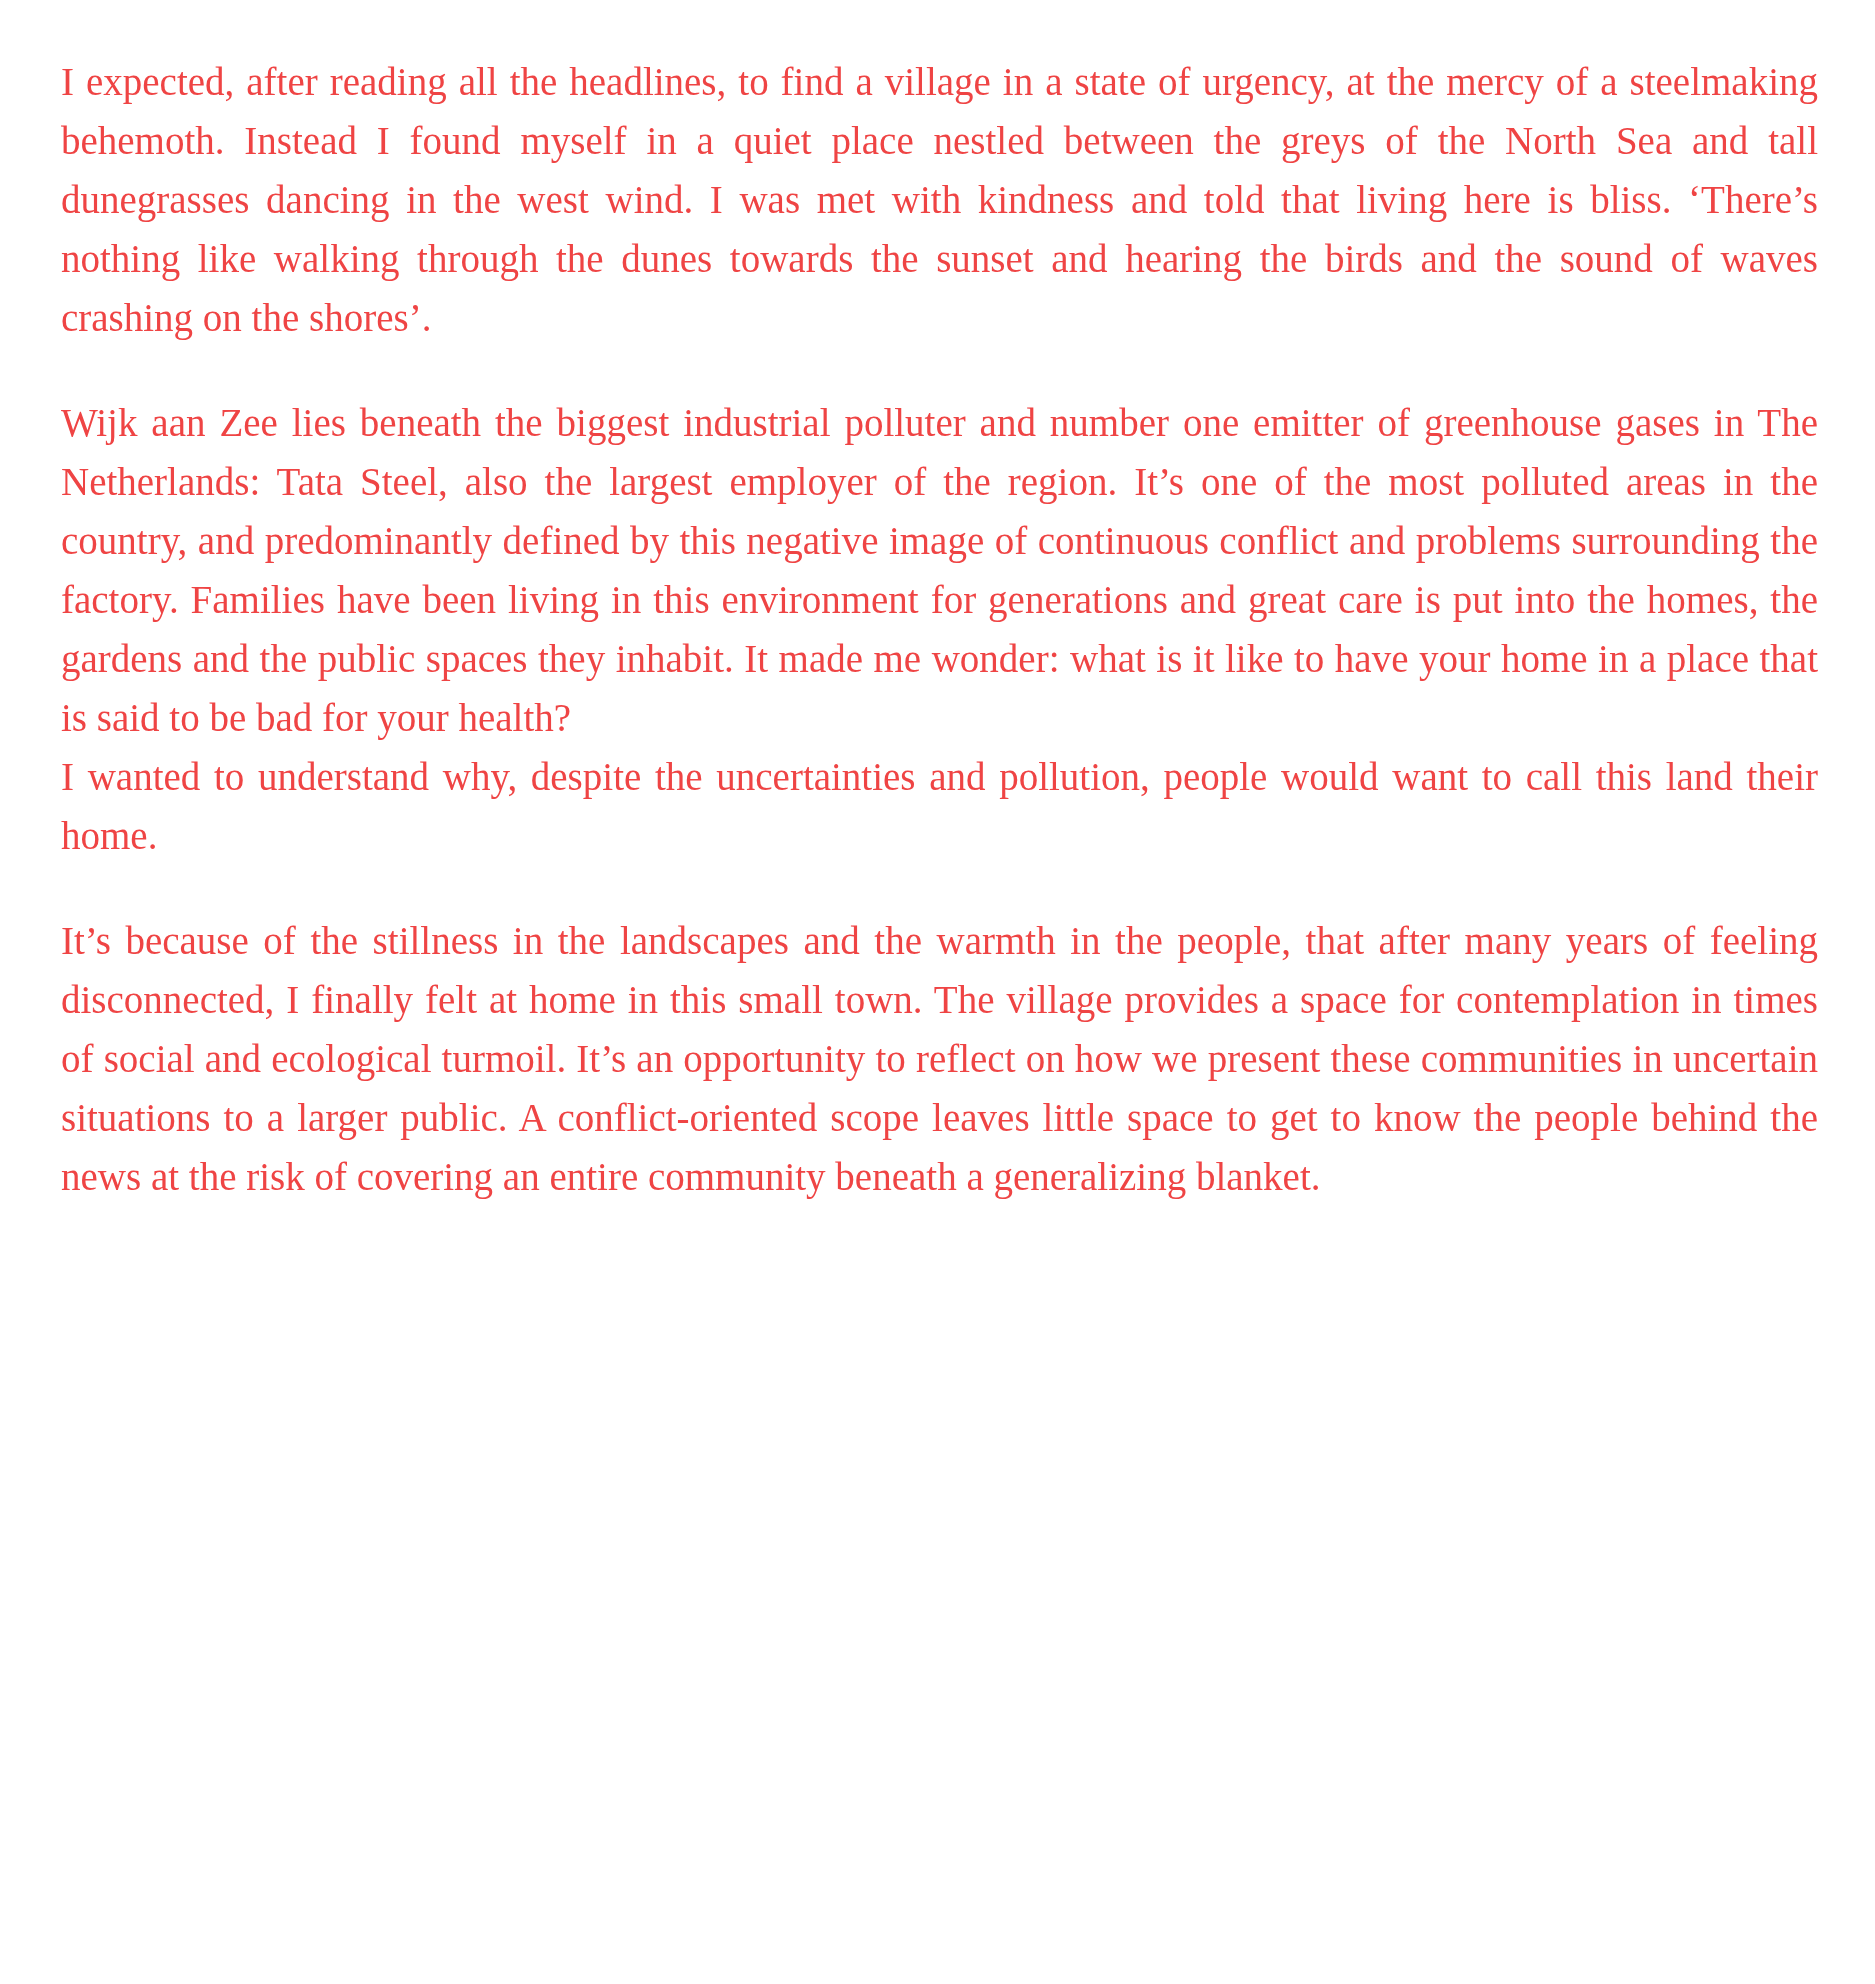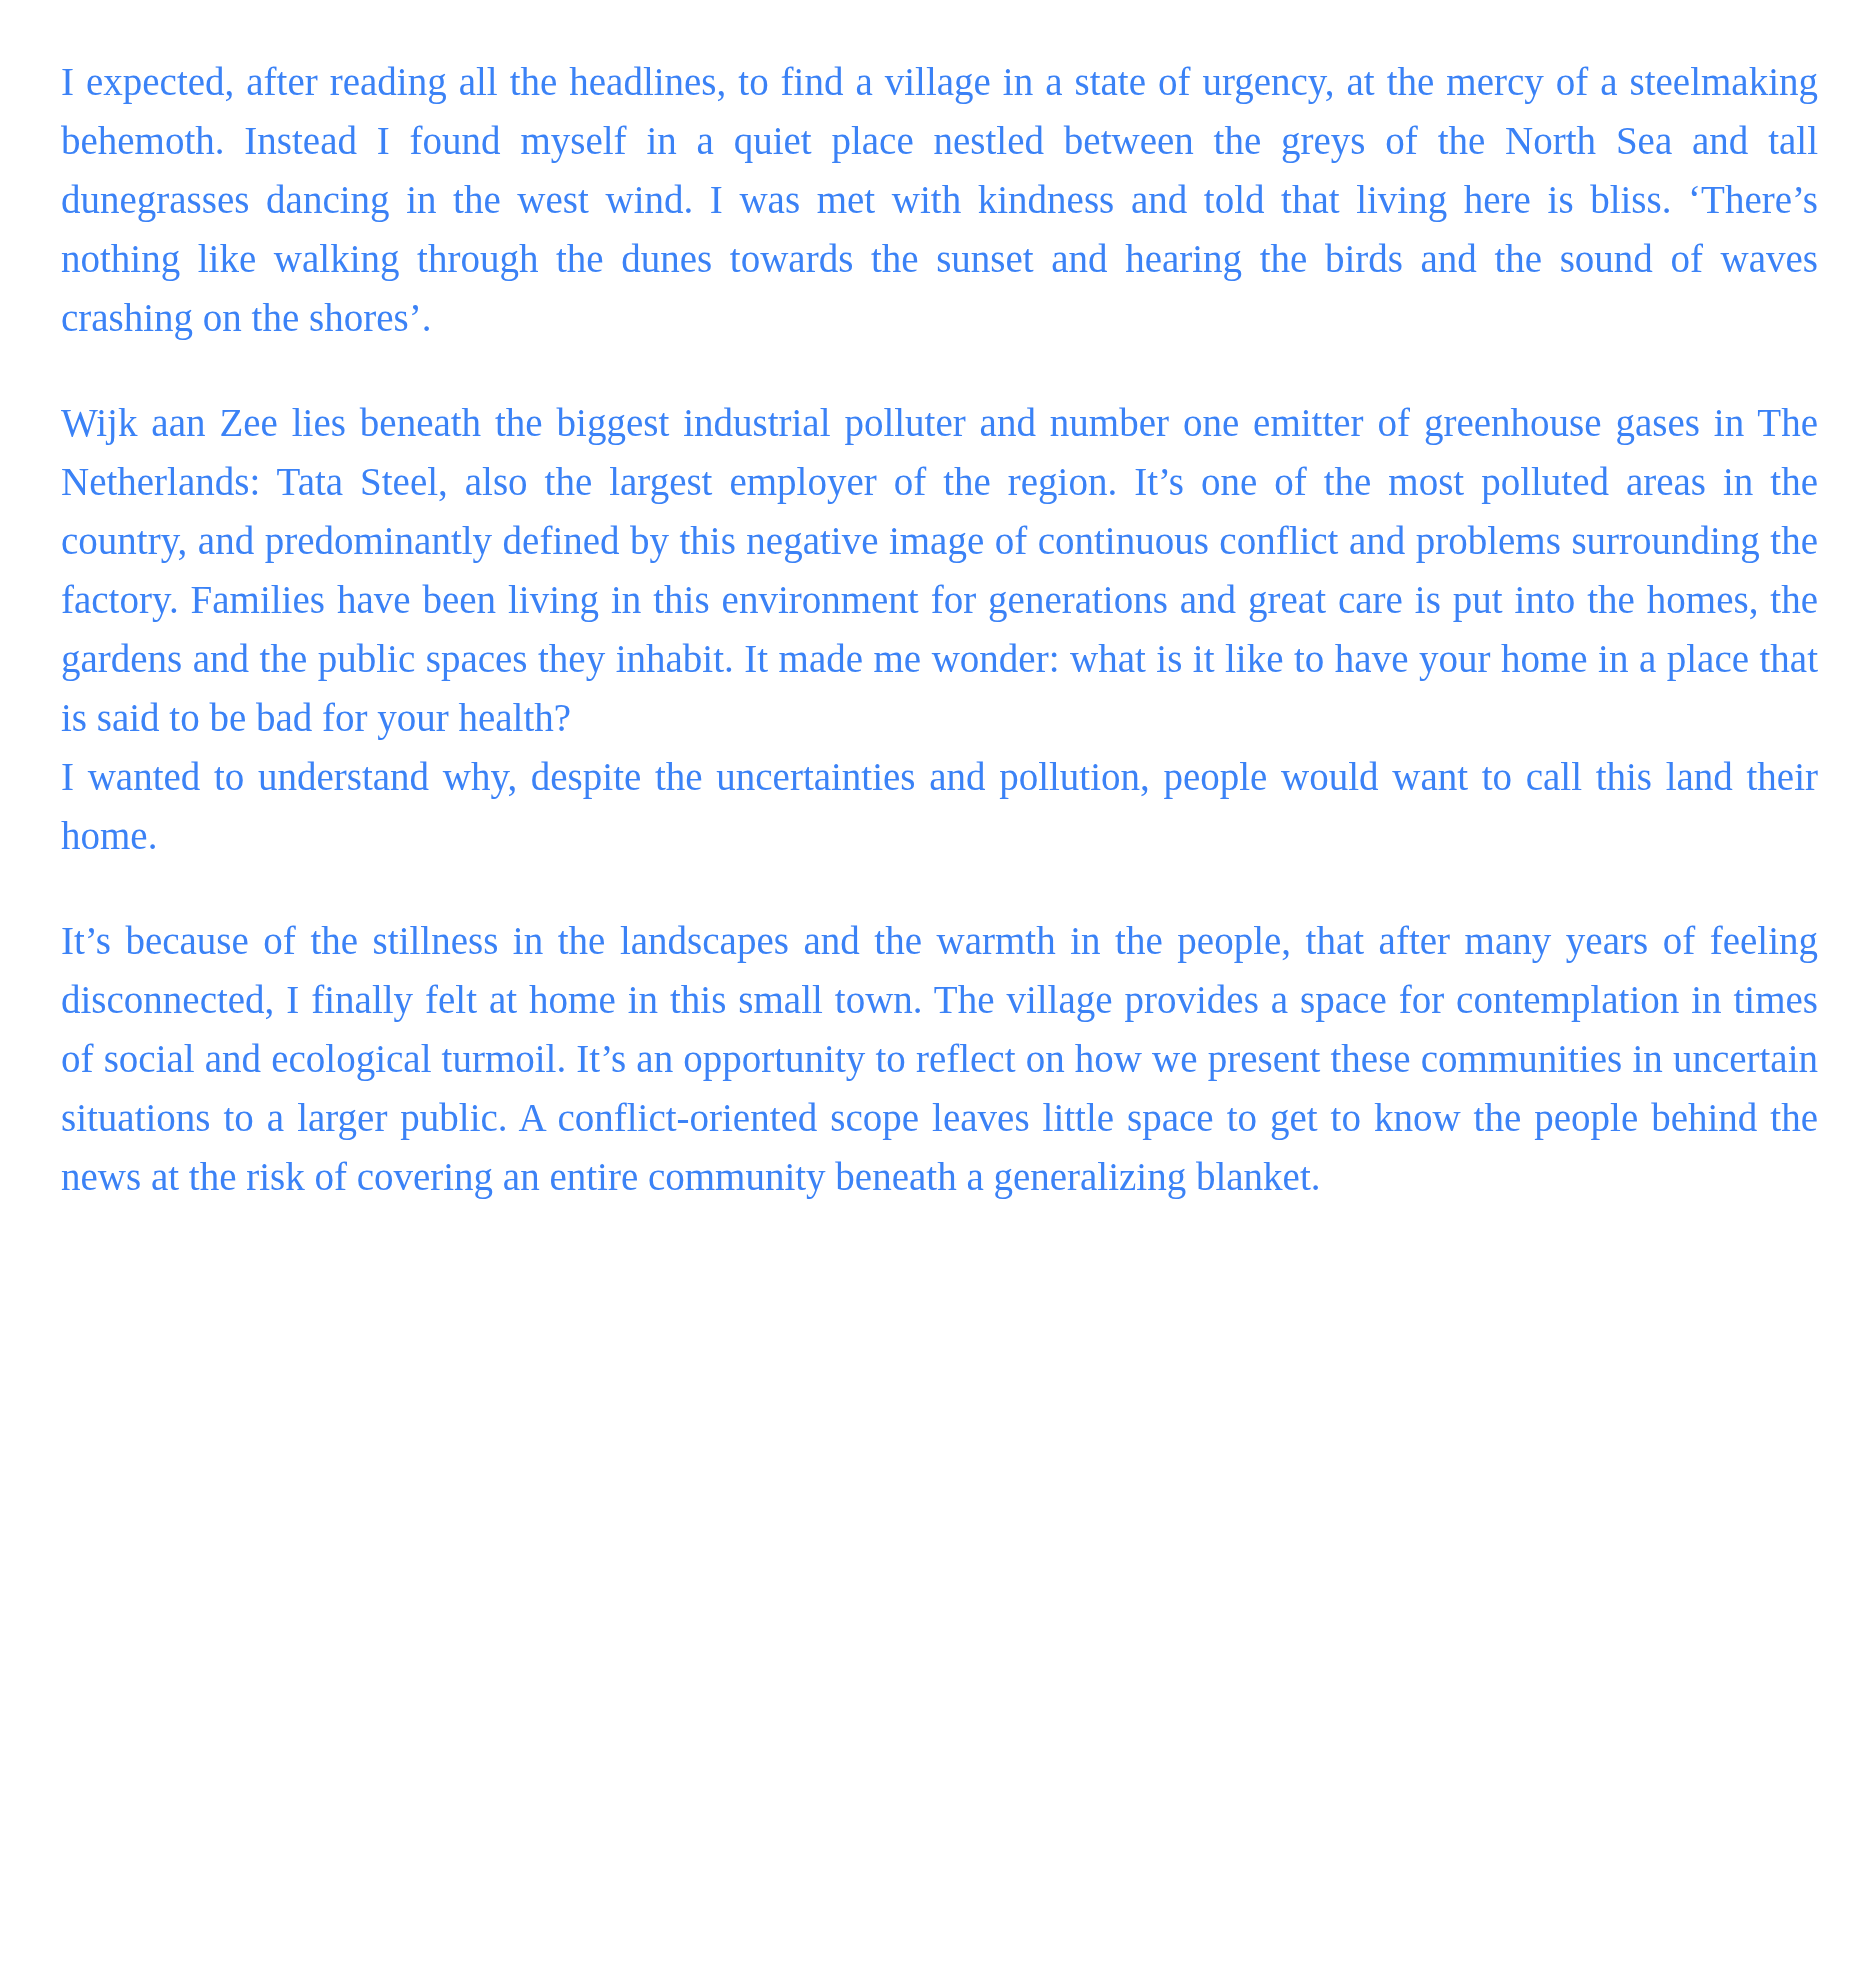--- a/index.html
+++ b/index.html
@@ -29,18 +29,18 @@
     -webkit-hyphens: none;
   }
   .article p {
     margin: 0 0 46px 0;
     padding: 0;
   }
 </style>
 </head>
 <body style="background: rgb(255, 255, 255);">
 
-<main class="article" style="color: #3b82f6;">
+<main class="article" style="color: #ef4444;">
     <p>I expected, after reading all the headlines, to find a village in a state of urgency, at the mercy of a steelmaking behemoth. Instead I found myself in a quiet place nestled between the greys of the North Sea and tall dunegrasses dancing in the west wind. I was met with kindness and told that living here is bliss. ‘There’s nothing like walking through the dunes towards the sunset and hearing the birds and the sound of waves crashing on the shores’.</p>
     <p>Wijk aan Zee lies beneath the biggest industrial polluter and number one emitter of greenhouse gases in The Netherlands: Tata Steel, also the largest employer of the region. It’s one of the most polluted areas in the country, and predominantly defined by this negative image of continuous conflict and problems surrounding the factory. Families have been living in this environment for generations and great care is put into the homes, the gardens and the public spaces they inhabit. It made me wonder: what is it like to have your home in a place that is said to be bad for your health?<br>I wanted to understand why, despite the uncertainties and pollution, people would want to call this land their home.</p>
     <p>It’s because of the stillness in the landscapes and the warmth in the people, that after many years of feeling disconnected, I finally felt at home in this small town. The village provides a space for contemplation in times of social and ecological turmoil. It’s an opportunity to reflect on how we present these communities in uncertain situations to a larger public. A conflict-oriented scope leaves little space to get to know the people behind the news at the risk of covering an entire community beneath a generalizing blanket.</p>
   </main>
 
 
 </body></html>

